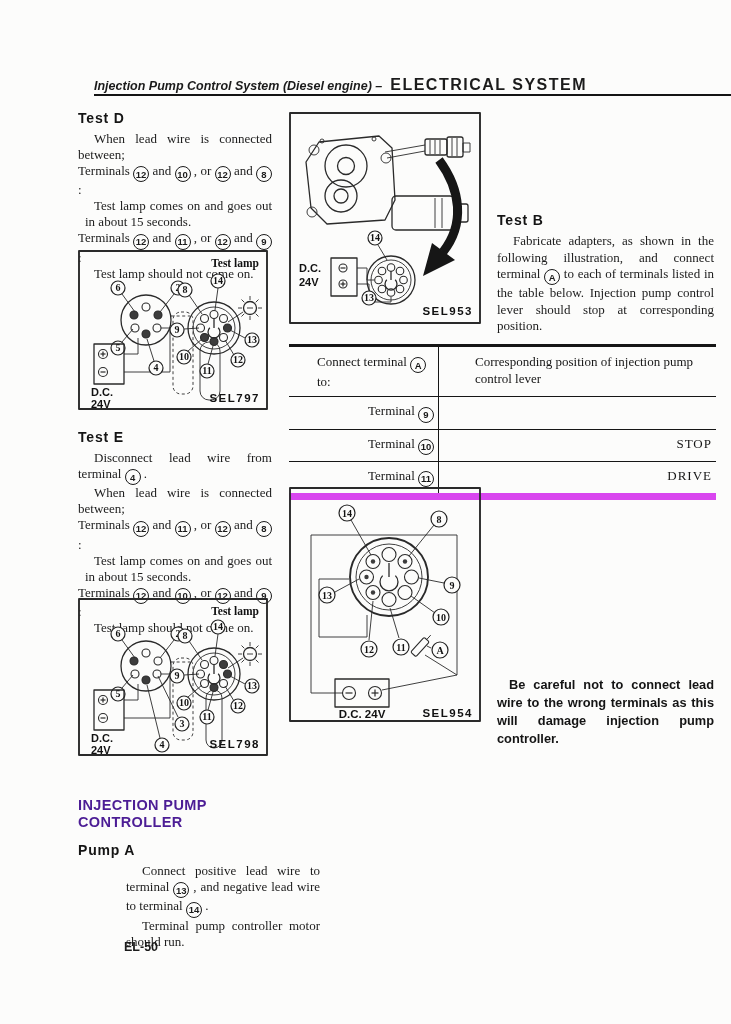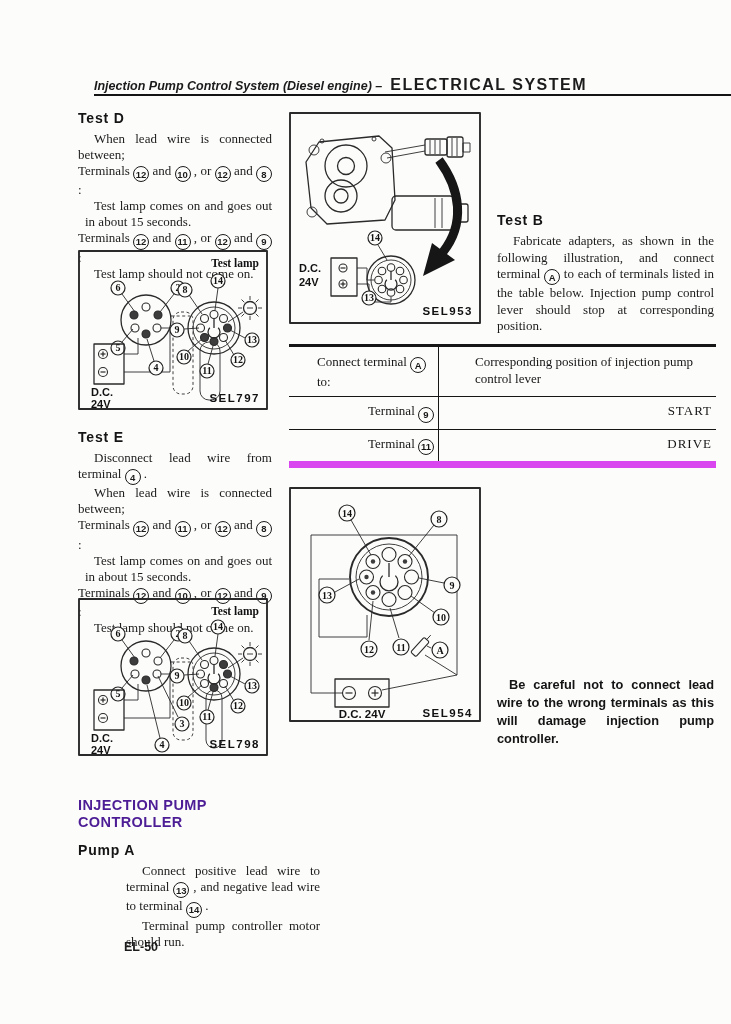--- a/index.html
+++ b/index.html
@@ -453,21 +453,24 @@
     <p class="p-ind">Fabricate adapters, as shown in the following illustration, and connect terminal <span class="ct">A</span> to each of terminals listed in the table below. Injection pump control lever should stop at corresponding position.</p>
   </div>
 
   <div class="dtable">
     <div class="trow thead">
       <div class="tc c1">Connect terminal <span class="ct">A</span> to:</div>
       <div class="tc c2">Corresponding position of injection pump control lever</div>
     </div>
     <div class="trow drow">
       <div class="tc c1">Terminal <span class="ct">9</span></div>
-      <div class="tc c2">START</div>
+    </div>
+    <div class="trow drow">
+      <div class="tc c1">Terminal <span class="ct">10</span></div>
+      <div class="tc c2">STOP</div>
     </div>
     <div class="trow drow">
       <div class="tc c1">Terminal <span class="ct">11</span></div>
       <div class="tc c2">DRIVE</div>
     </div>
   </div>
 
   <div class="fig" style="left:289px; top:487px; width:192px; height:235px;">
     <svg viewBox="0 0 192 235">
       <rect x="1" y="1" width="190" height="233" class="ln thk"></rect>

